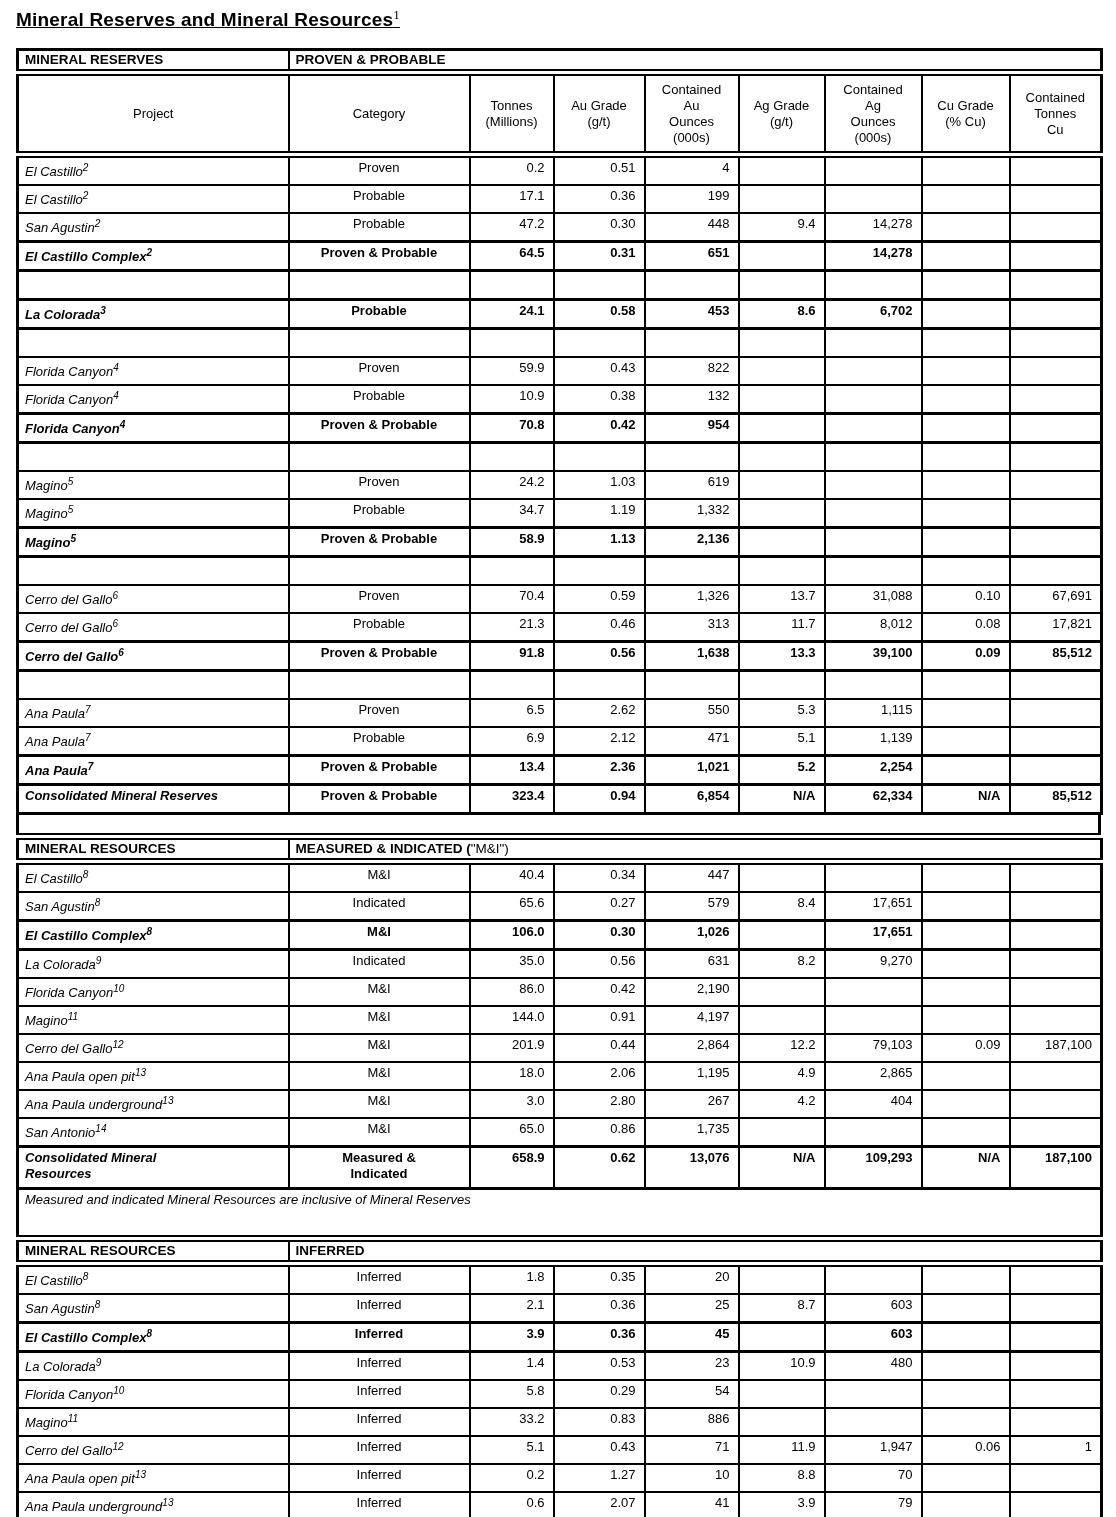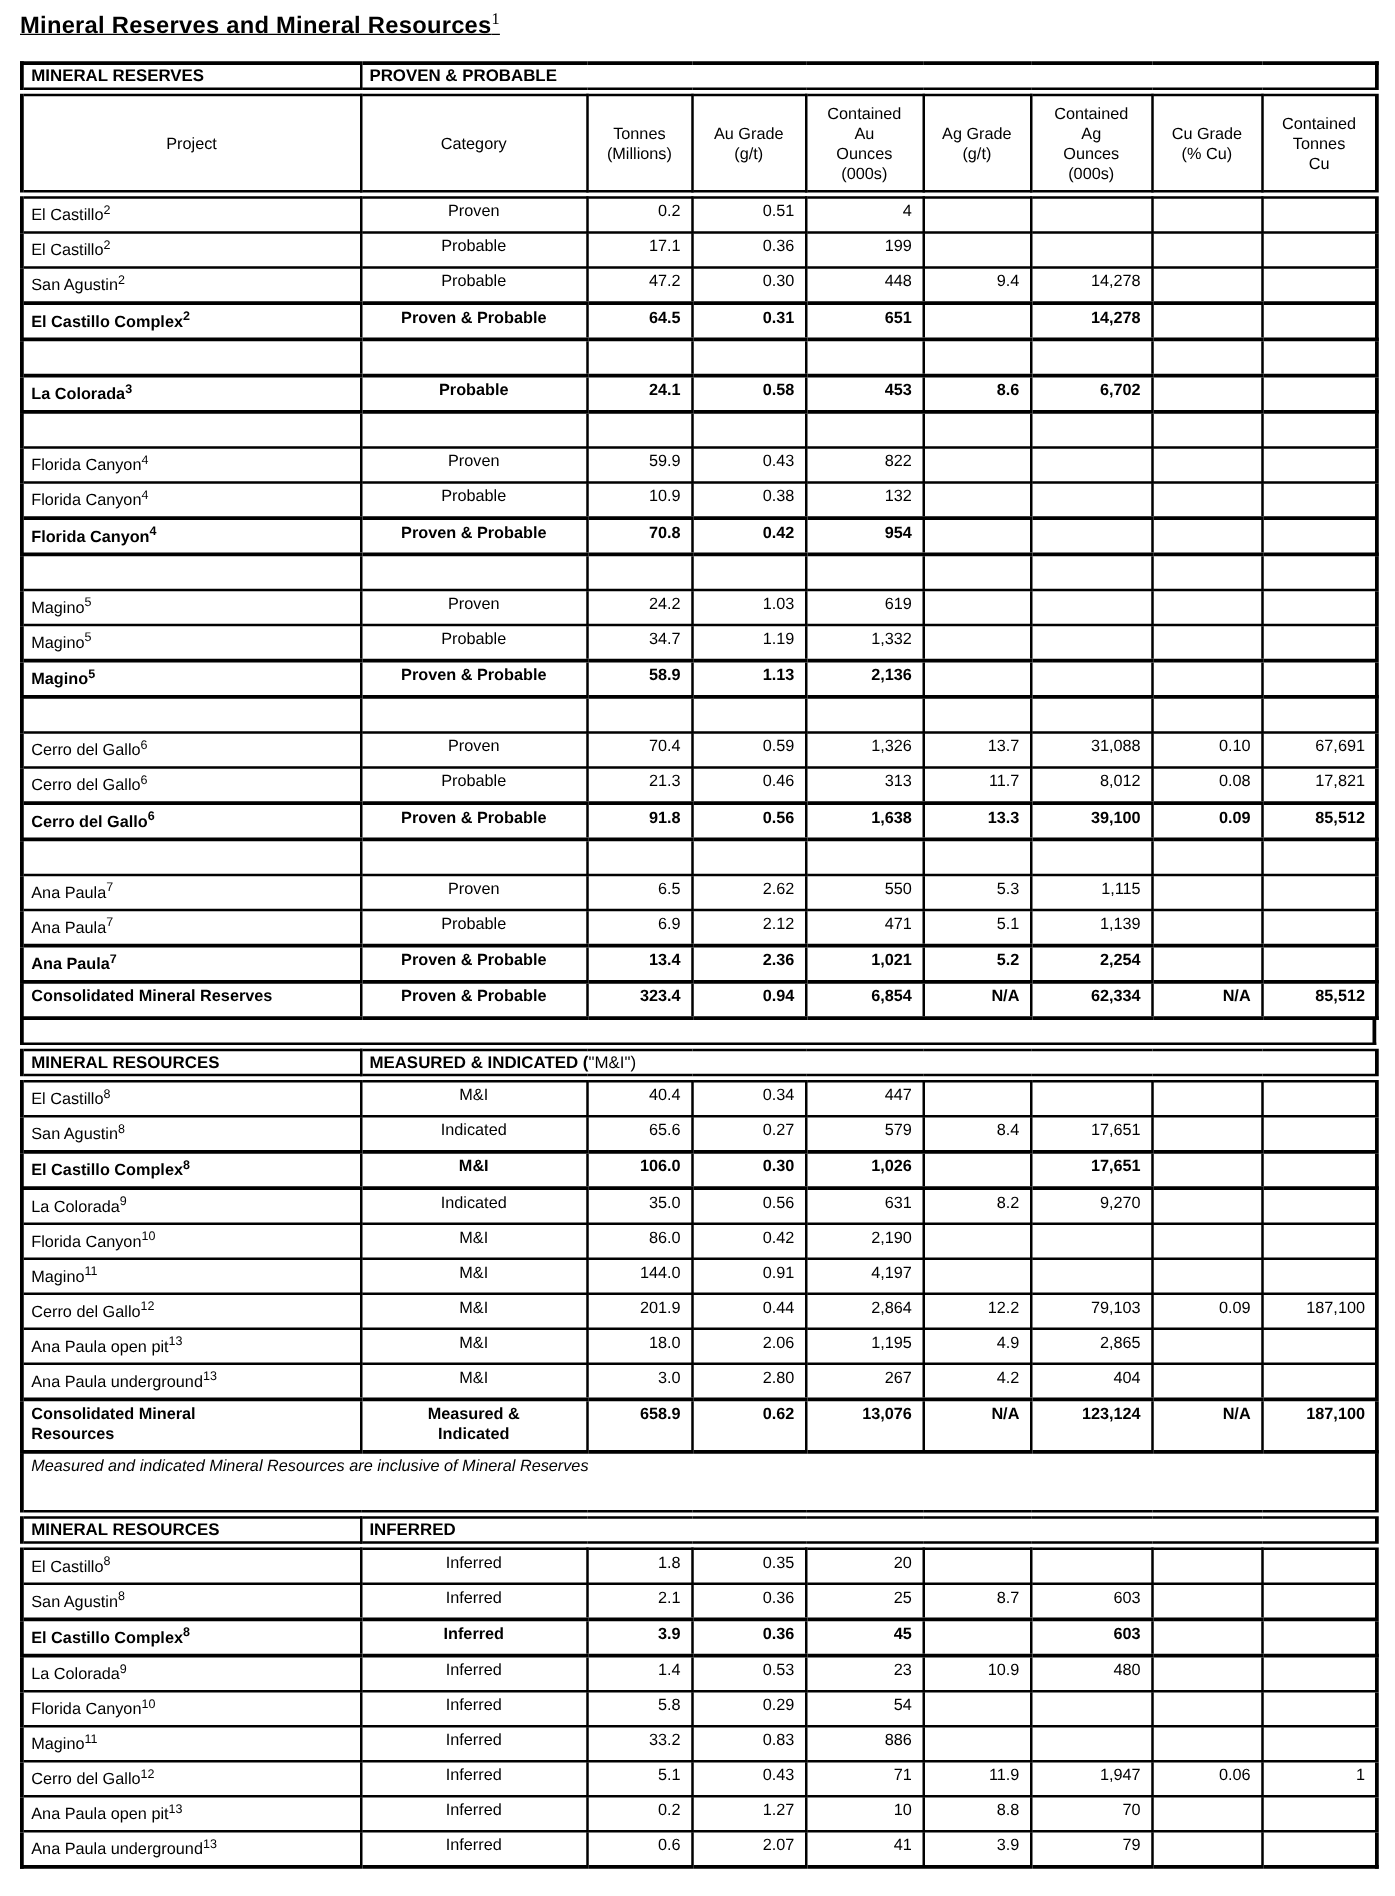--- a/index.html
+++ b/index.html
@@ -13,21 +13,21 @@
   td:first-child,th:first-child{border-left-width:3px;}
   td:last-child,th:last-child{border-right-width:3px;}
   .mt{margin-top:3px;}
   .bandtbl td{font-weight:bold;height:16px;padding-top:1px;font-size:13.5px;}
   .bandtbl .light{font-weight:normal;}
   .toptbl td{border-top-width:3px;}
   .hdrtbl th{text-align:center;vertical-align:middle;white-space:pre-line;height:72px;}
   .datatbl td{height:23px;}
   td.num{text-align:right;padding-right:8px;}
   td.cat{text-align:center;white-space:pre-line;}
-  td.proj{white-space:pre-line;}
+  td.proj{white-space:pre-line;font-style:italic;}
   tr.summary td{font-weight:bold;border-top-width:3px;border-bottom-width:3px;}
   tr.tall td{height:36px;}
   tr.noterow td{font-style:italic;height:42px;}
   .gap{width:1085px;height:20px;box-sizing:border-box;
        border-left:3px solid #000;border-right:3px solid #000;border-bottom:2px solid #000;}
   .lasttbl tr:last-child td{border-bottom-width:3px;}
   sup{font-size:10px;}
 </style>
 </head>
 <body>
@@ -491,30 +491,41 @@
           <td class="proj"><span>Ana Paula underground</span><sup>13</sup></td>
           <td class="cat">M&amp;I</td>
           <td class="num">3.0</td>
           <td class="num">2.80</td>
           <td class="num">267</td>
           <td class="num">4.2</td>
           <td class="num">404</td>
           <td class="num"></td>
           <td class="num"></td>
         </tr>
+        <tr>
+          <td class="proj"><span>San Antonio</span><sup>14</sup></td>
+          <td class="cat">M&amp;I</td>
+          <td class="num">65.0</td>
+          <td class="num">0.86</td>
+          <td class="num">1,735</td>
+          <td class="num"></td>
+          <td class="num"></td>
+          <td class="num"></td>
+          <td class="num"></td>
+        </tr>
         <tr class="summary tall">
           <td class="proj"><span>Consolidated Mineral
 Resources</span></td>
           <td class="cat">Measured &amp;
 Indicated</td>
           <td class="num">658.9</td>
           <td class="num">0.62</td>
           <td class="num">13,076</td>
           <td class="num">N/A</td>
-          <td class="num">123,124</td>
+          <td class="num">109,293</td>
           <td class="num">N/A</td>
           <td class="num">187,100</td>
         </tr>
         <tr class="noterow">
           <td class="note" colspan="9">Measured and indicated Mineral Resources are inclusive of Mineral Reserves</td>
         </tr>
       </tbody>
   </table>
 
   <table class="bandtbl mt">

